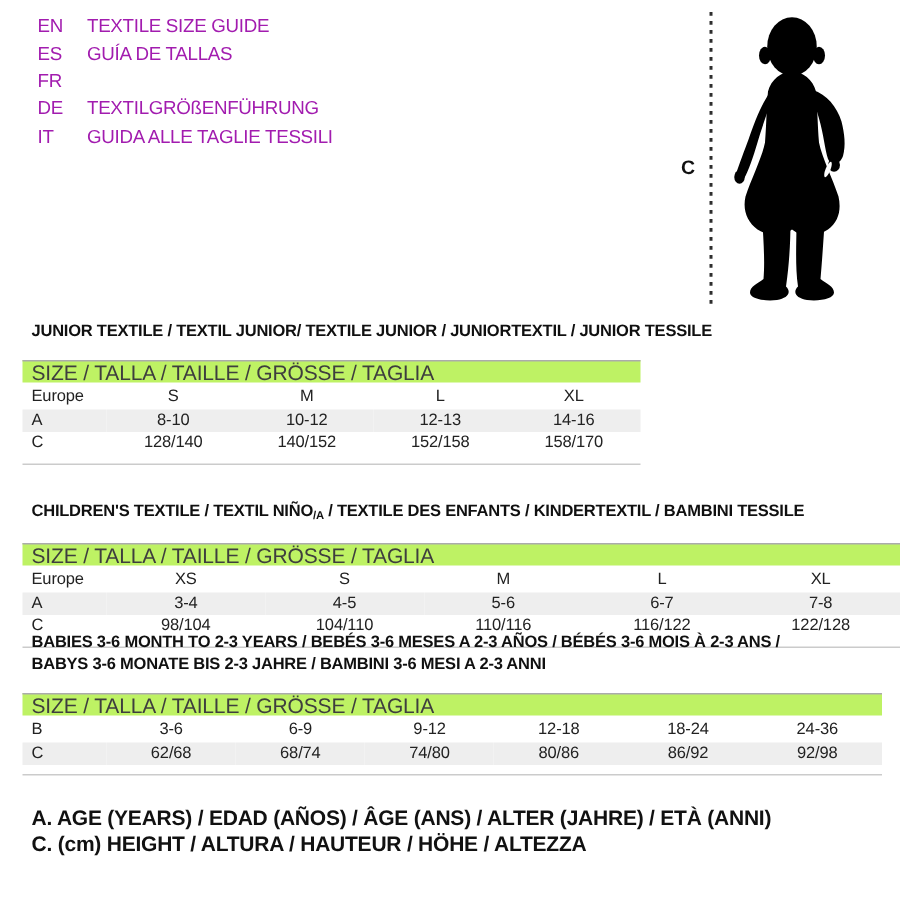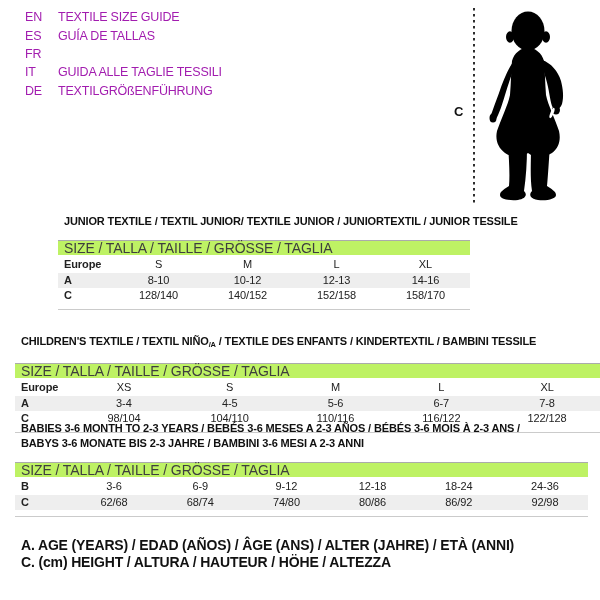--- a/index.html
+++ b/index.html
@@ -12,34 +12,34 @@
   .lang-list{position:absolute;top:8px;left:25px;}
   .lang-row{display:flex;height:18.4px;align-items:center;
     font-weight:normal;font-size:12.5px;letter-spacing:-0.2px;color:#a21caf;}
   .lang-code{width:33px;}
   
   .figure{position:absolute;top:5px;left:440px;width:160px;height:205px;}
   .figure svg{position:absolute;top:0;left:0;}
   .c-label{position:absolute;top:99px;left:14px;font-size:13px;font-weight:bold;color:#111;}
   
   .tbl{position:absolute;left:15px;}
-  #tbl-0{top:214px;width:412px;margin-left:43px;}
+  #tbl-0{top:214px;width:412px;}
   #tbl-1{top:320px;width:585px;margin-top:14px;}
   #tbl-2{top:421px;width:573px;}
   .tbl-title{margin:0 0 0 6px;font-size:11px;font-weight:bold;color:#101010;
     line-height:15px;letter-spacing:-0.15px;white-space:nowrap;}
   .tbl-title .sub{font-size:7.5px;vertical-align:-2px;}
   .size-bar{margin-top:11px;height:14px;line-height:14px;background:#bef264;
     border-top:1px solid #ababab;font-size:14px;color:#3e3e3e;
     padding-left:6px;letter-spacing:-0.1px;}
   table{width:100%;border-collapse:collapse;table-layout:fixed;}
   td{font-size:11px;height:15px;line-height:15px;padding:0;text-align:center;
     letter-spacing:-0.1px;color:#222;}
   tr:first-child td{height:18px;line-height:18px;}
-  td.lbl{text-align:left;padding-left:6px;font-weight:bold;}
+  td.lbl{text-align:left;padding-left:6px;}
   tr.alt{background:#eeeeee;}
   .tbl-end{height:0;border-top:1px solid #cbcbcb;margin-top:6px;}
   
   .legend{position:absolute;top:537px;left:21px;}
   .legend-line{font-size:14px;font-weight:bold;line-height:16.5px;
     letter-spacing:-0.15px;color:#111;white-space:nowrap;}
 </style>
 </head>
 <body>
 
@@ -49,26 +49,26 @@
       <span>TEXTILE SIZE GUIDE</span>
     </div>
     <div class="lang-row">
       <span class="lang-code">ES</span>
       <span>GUÍA DE TALLAS</span>
     </div>
     <div class="lang-row">
       <span class="lang-code">FR</span>
     </div>
     <div class="lang-row">
+      <span class="lang-code">DE</span>
+      <span>TEXTILGRÖßENFÜHRUNG</span>
+    </div>
+    <div class="lang-row">
       <span class="lang-code">IT</span>
       <span>GUIDA ALLE TAGLIE TESSILI</span>
-    </div>
-    <div class="lang-row">
-      <span class="lang-code">DE</span>
-      <span>TEXTILGRÖßENFÜHRUNG</span>
     </div>
   </div>
 
 <div class="figure">
   <svg width="160" height="205" viewBox="0 0 160 205">
 
     <line x1="34" y1="3" x2="34" y2="201" stroke="#2e2e2e" stroke-width="2" stroke-dasharray="2.5 3.5"></line>
 
     <g fill="#000000" transform="translate(43,2)">
       <ellipse cx="45" cy="24" rx="16.5" ry="19.5"></ellipse>

